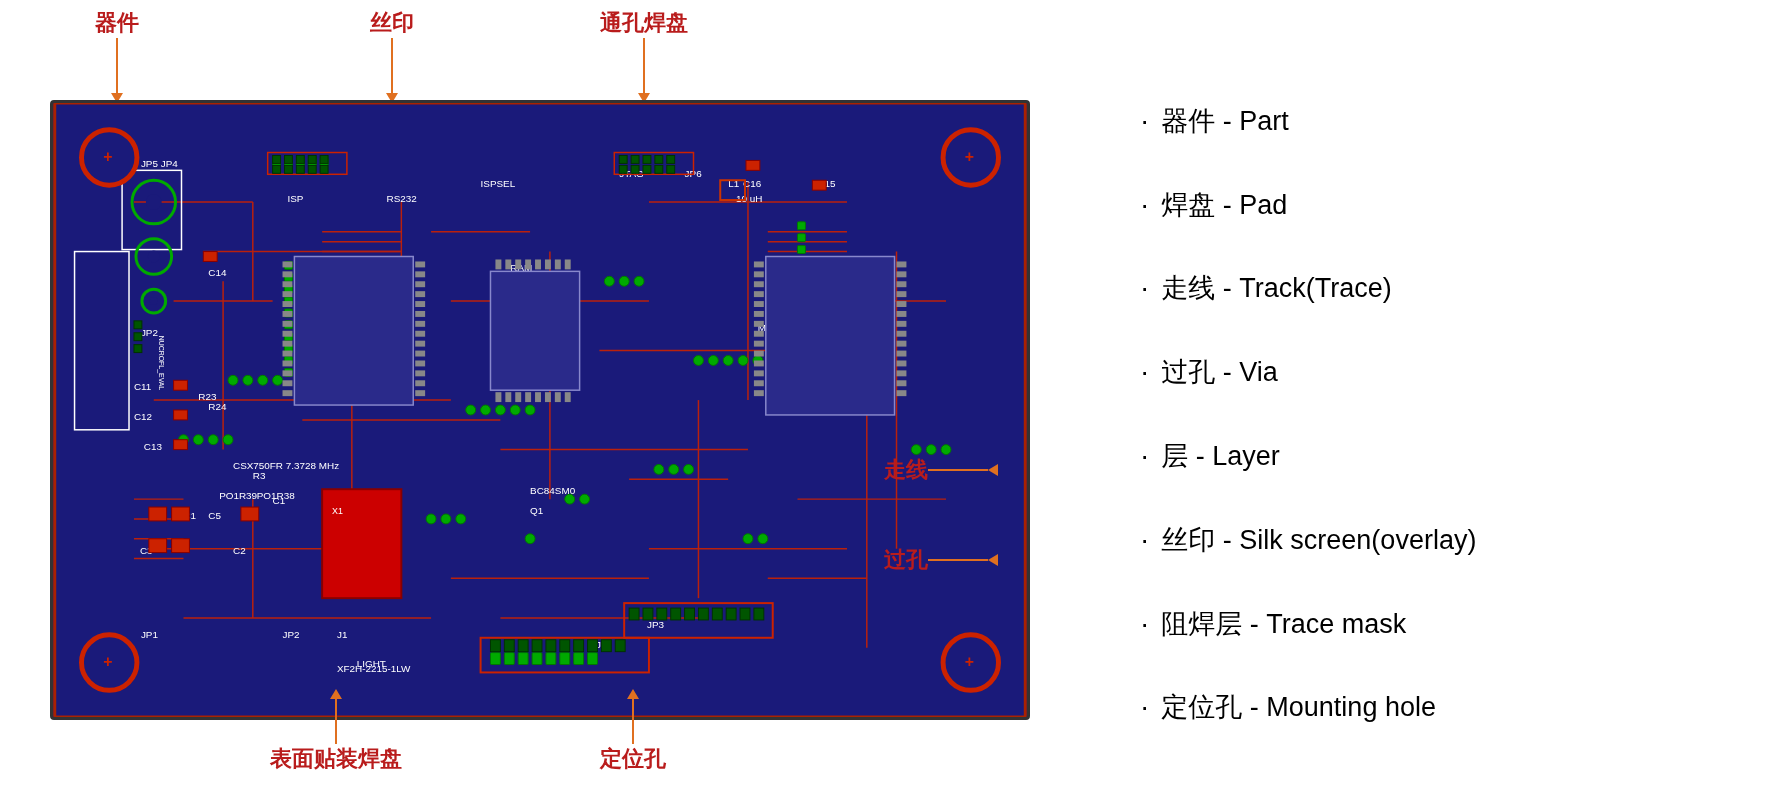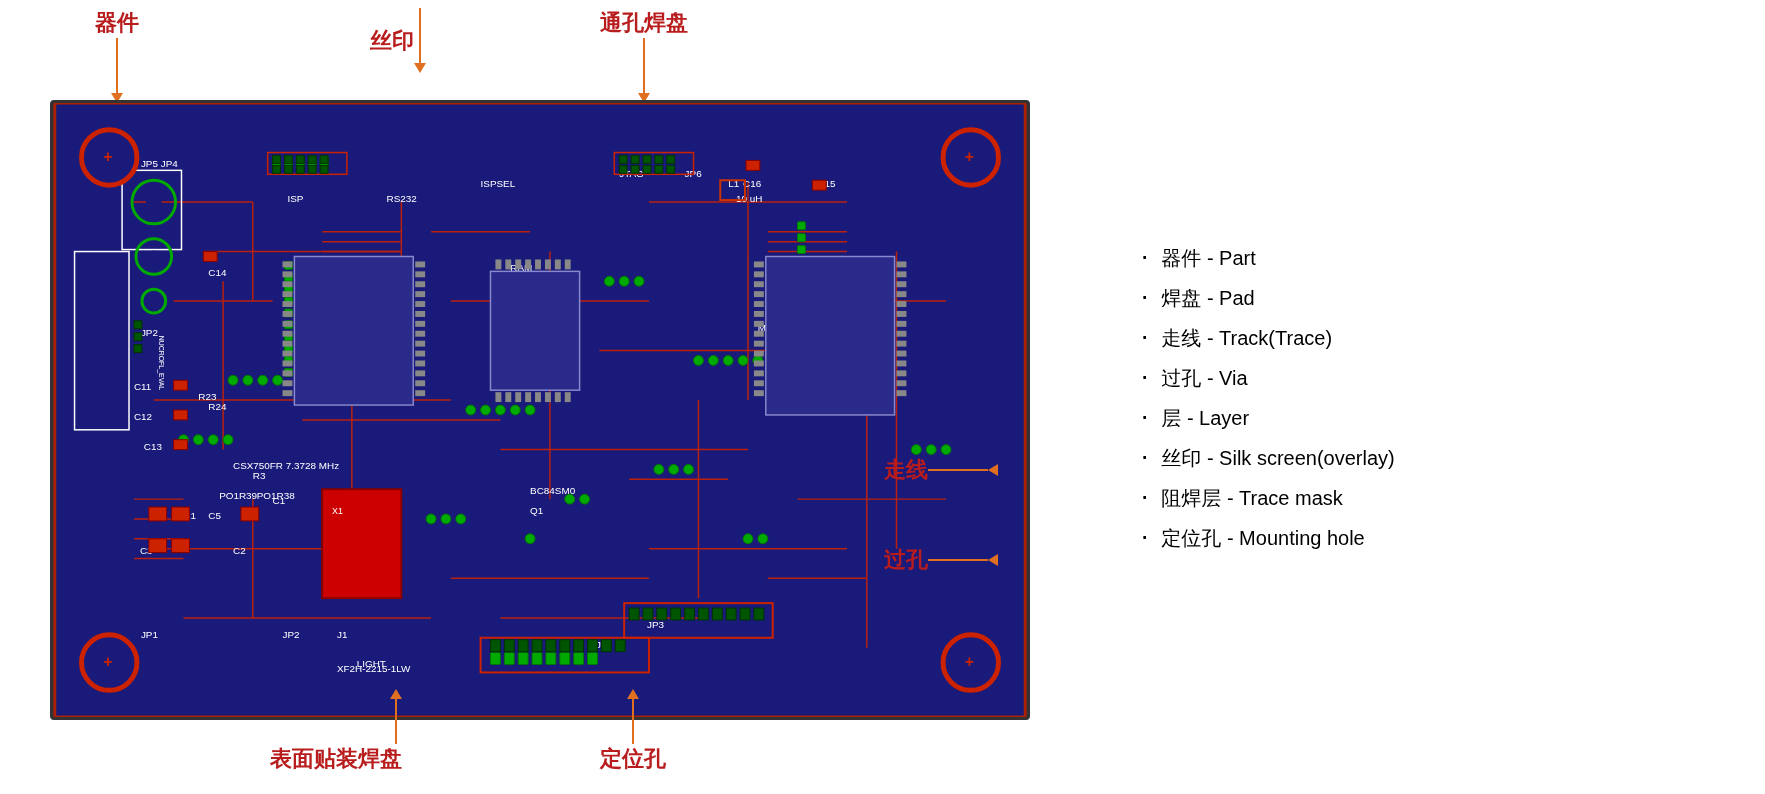--- a/index.html
+++ b/index.html
@@ -85,24 +85,25 @@
     }
 
     .legend-bullet {
       font-size: 28px;
       color: #000;
       line-height: 1;
       flex-shrink: 0;
     }
 
     .legend-text {
-      font-size: 20px;
+      font-size: 27px;
       color: #000;
       font-weight: normal;
       line-height: 1.4;
+      margin-top: 36px;
     }
 
     
     .pcb-svg {
       position: absolute;
       inset: 0;
       width: 100%;
       height: 100%;
     }
 
@@ -113,41 +114,41 @@
       left: 95px;
       display: flex;
       flex-direction: column;
       align-items: center;
     }
     .top-ann-siyin {
       position: absolute;
       top: 8px;
       left: 370px;
       display: flex;
-      flex-direction: row;
+      flex-direction: column;
       align-items: center;
     }
     .top-ann-tonkong {
       position: absolute;
       top: 8px;
       left: 600px;
       display: flex;
       flex-direction: column;
       align-items: center;
       justify-content: space-between;
     }
 
     
     .bot-ann-smtpad {
       position: absolute;
       bottom: 20px;
       left: 270px;
       display: flex;
       flex-direction: column;
-      align-items: flex-end;
+      align-items: center;
     }
     .bot-ann-dinwei {
       position: absolute;
       bottom: 20px;
       left: 600px;
       display: flex;
       flex-direction: column;
       align-items: center;
       justify-content: flex-end;
     }

